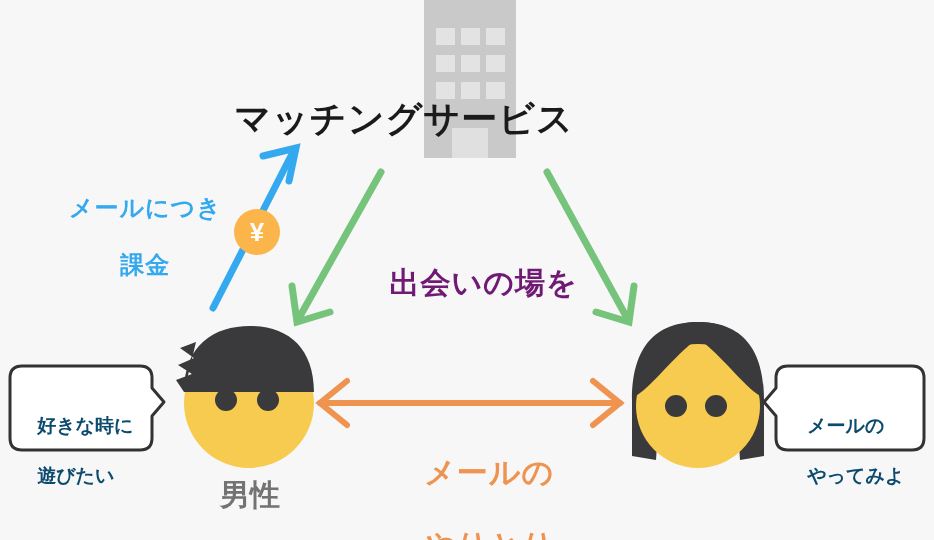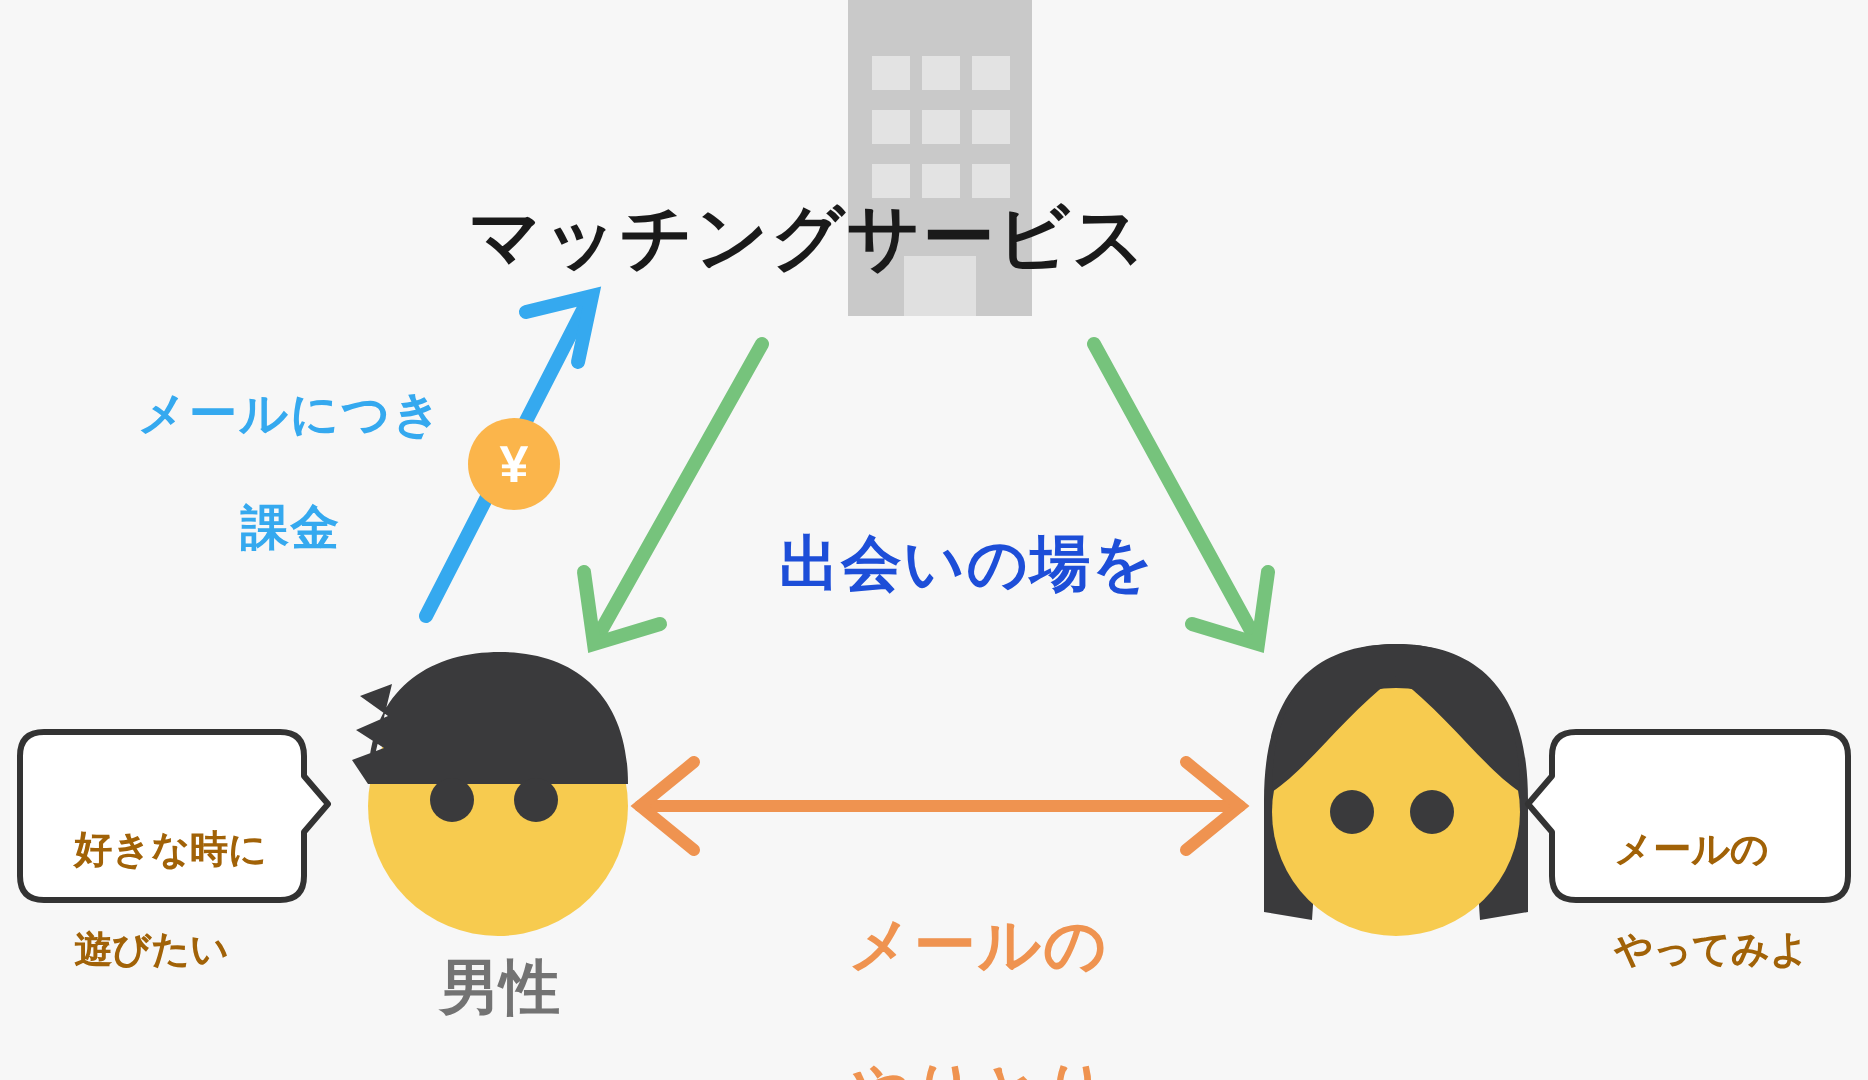--- a/index.html
+++ b/index.html
@@ -50,21 +50,21 @@
     color: #35a9ef;
     letter-spacing: 1px;
   }
   
   #green-label {
     left: 345px;
     top: 230px;
     width: 240px;
     text-align: center;
     font-size: 30px;
-    color: #1d4ed8;
+    color: #701a75;
     letter-spacing: 1px;
   }
   
   #orange-label {
     left: 355px;
     top: 418px;
     width: 230px;
     text-align: center;
     font-size: 31px;
     color: #ef9350;
@@ -74,21 +74,21 @@
   .person-label {
     font-size: 30px;
     color: #737373;
     text-align: center;
   }
   #male-label  { left: 180px; top: 477px; width: 140px; }
   #female-label{ left: 630px; top: 477px; width: 140px; }
   
   .bubble-text {
     font-size: 19px;
-    color: #a16207;
+    color: #0c4a6e;
     font-weight: bold;
     line-height: 1.32;
   }
   #bubble-left-text  { left: 16px;  top: 388px; width: 126px; text-align: left; }
   #bubble-right-text { left: 786px; top: 388px; width: 132px; text-align: left; }
   
   #yen-coin {
     position: absolute;
     left: 234px;
     top: 209px;

